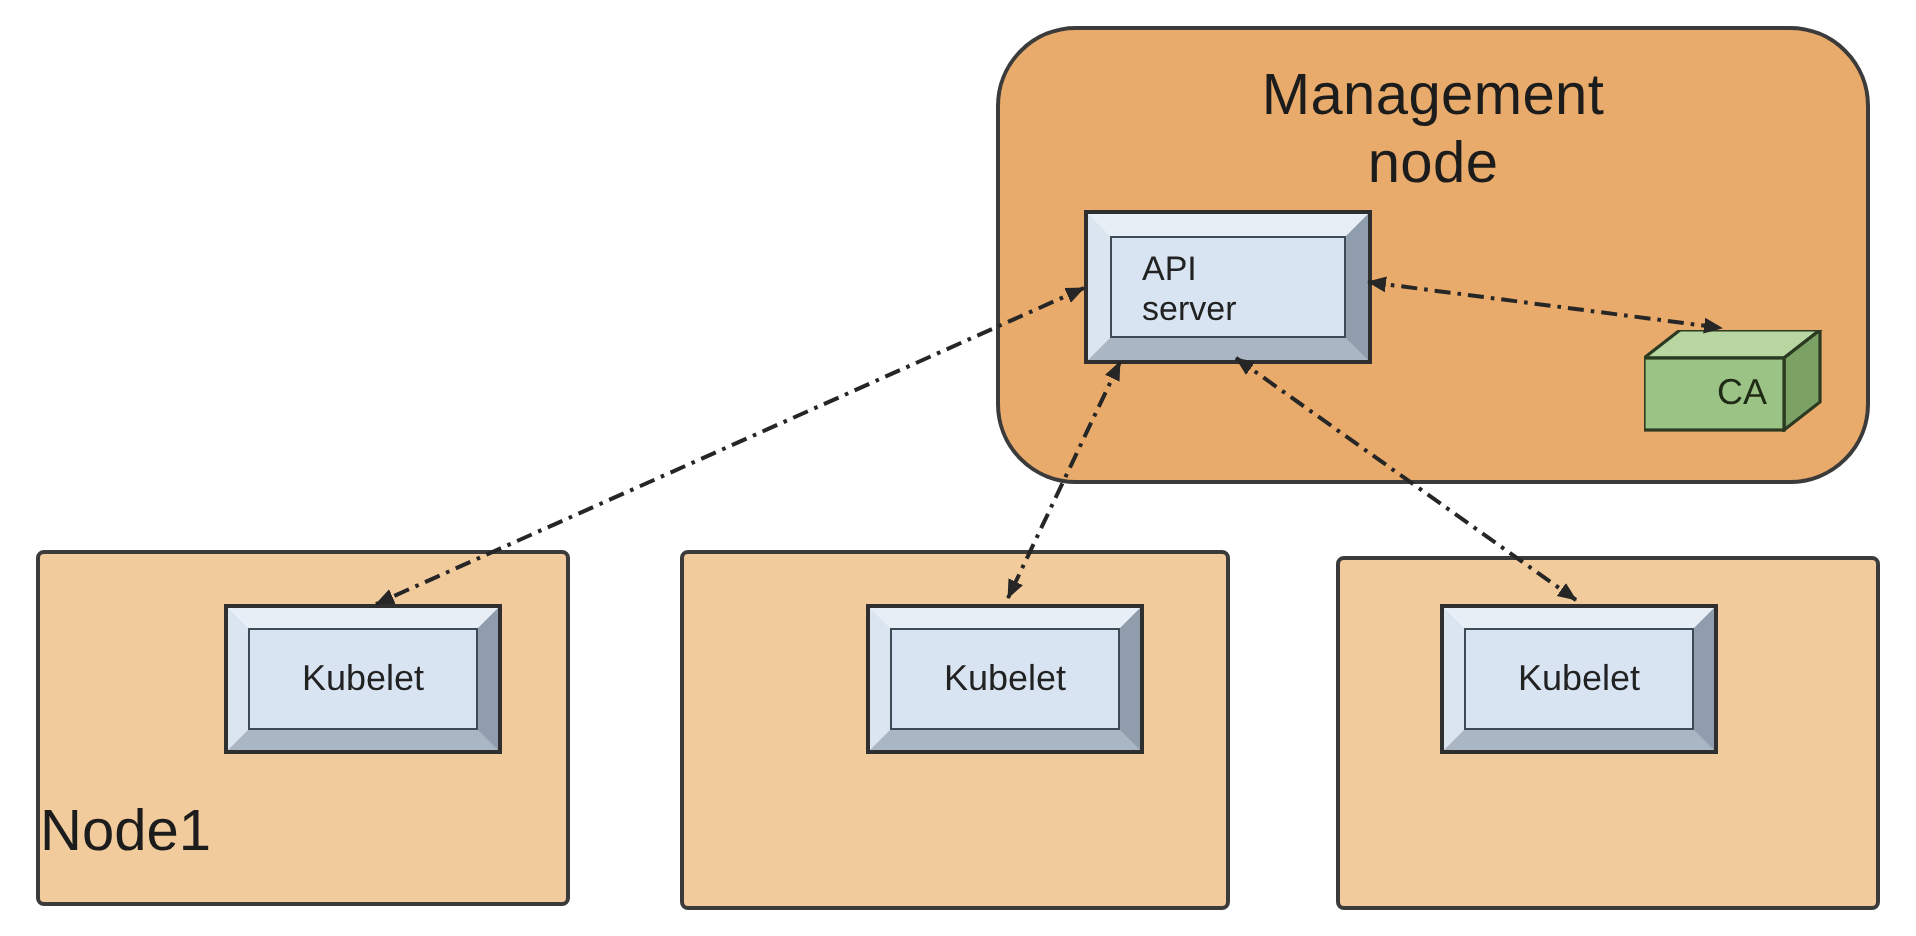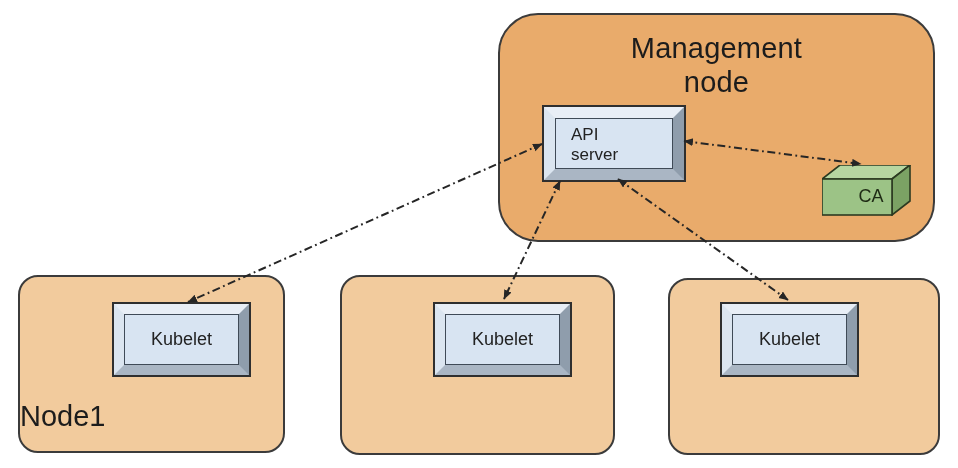--- a/index.html
+++ b/index.html
@@ -17,21 +17,21 @@
     border:2px solid #3b3b3b;
   }
   .mgmt{
     left:498px;top:13px;width:437px;height:229px;
     background:#e9ab6b;
     border-radius:40px;
     padding-left:46px;
   }
   .node{
     background:#f2cb9d;
-    border-radius:20px;
+    border-radius:4px;
   }
   .node1{left:18px;top:275px;width:267px;height:178px;}
   .node2{left:340px;top:275px;width:275px;height:180px;}
   .node3{left:668px;top:278px;width:272px;height:177px;}
 
   .mgmt-title{
     position:absolute;left:0;top:16px;width:100%;
     text-align:center;
     font-size:29px;line-height:34px;
     color:#1c1c1c;

